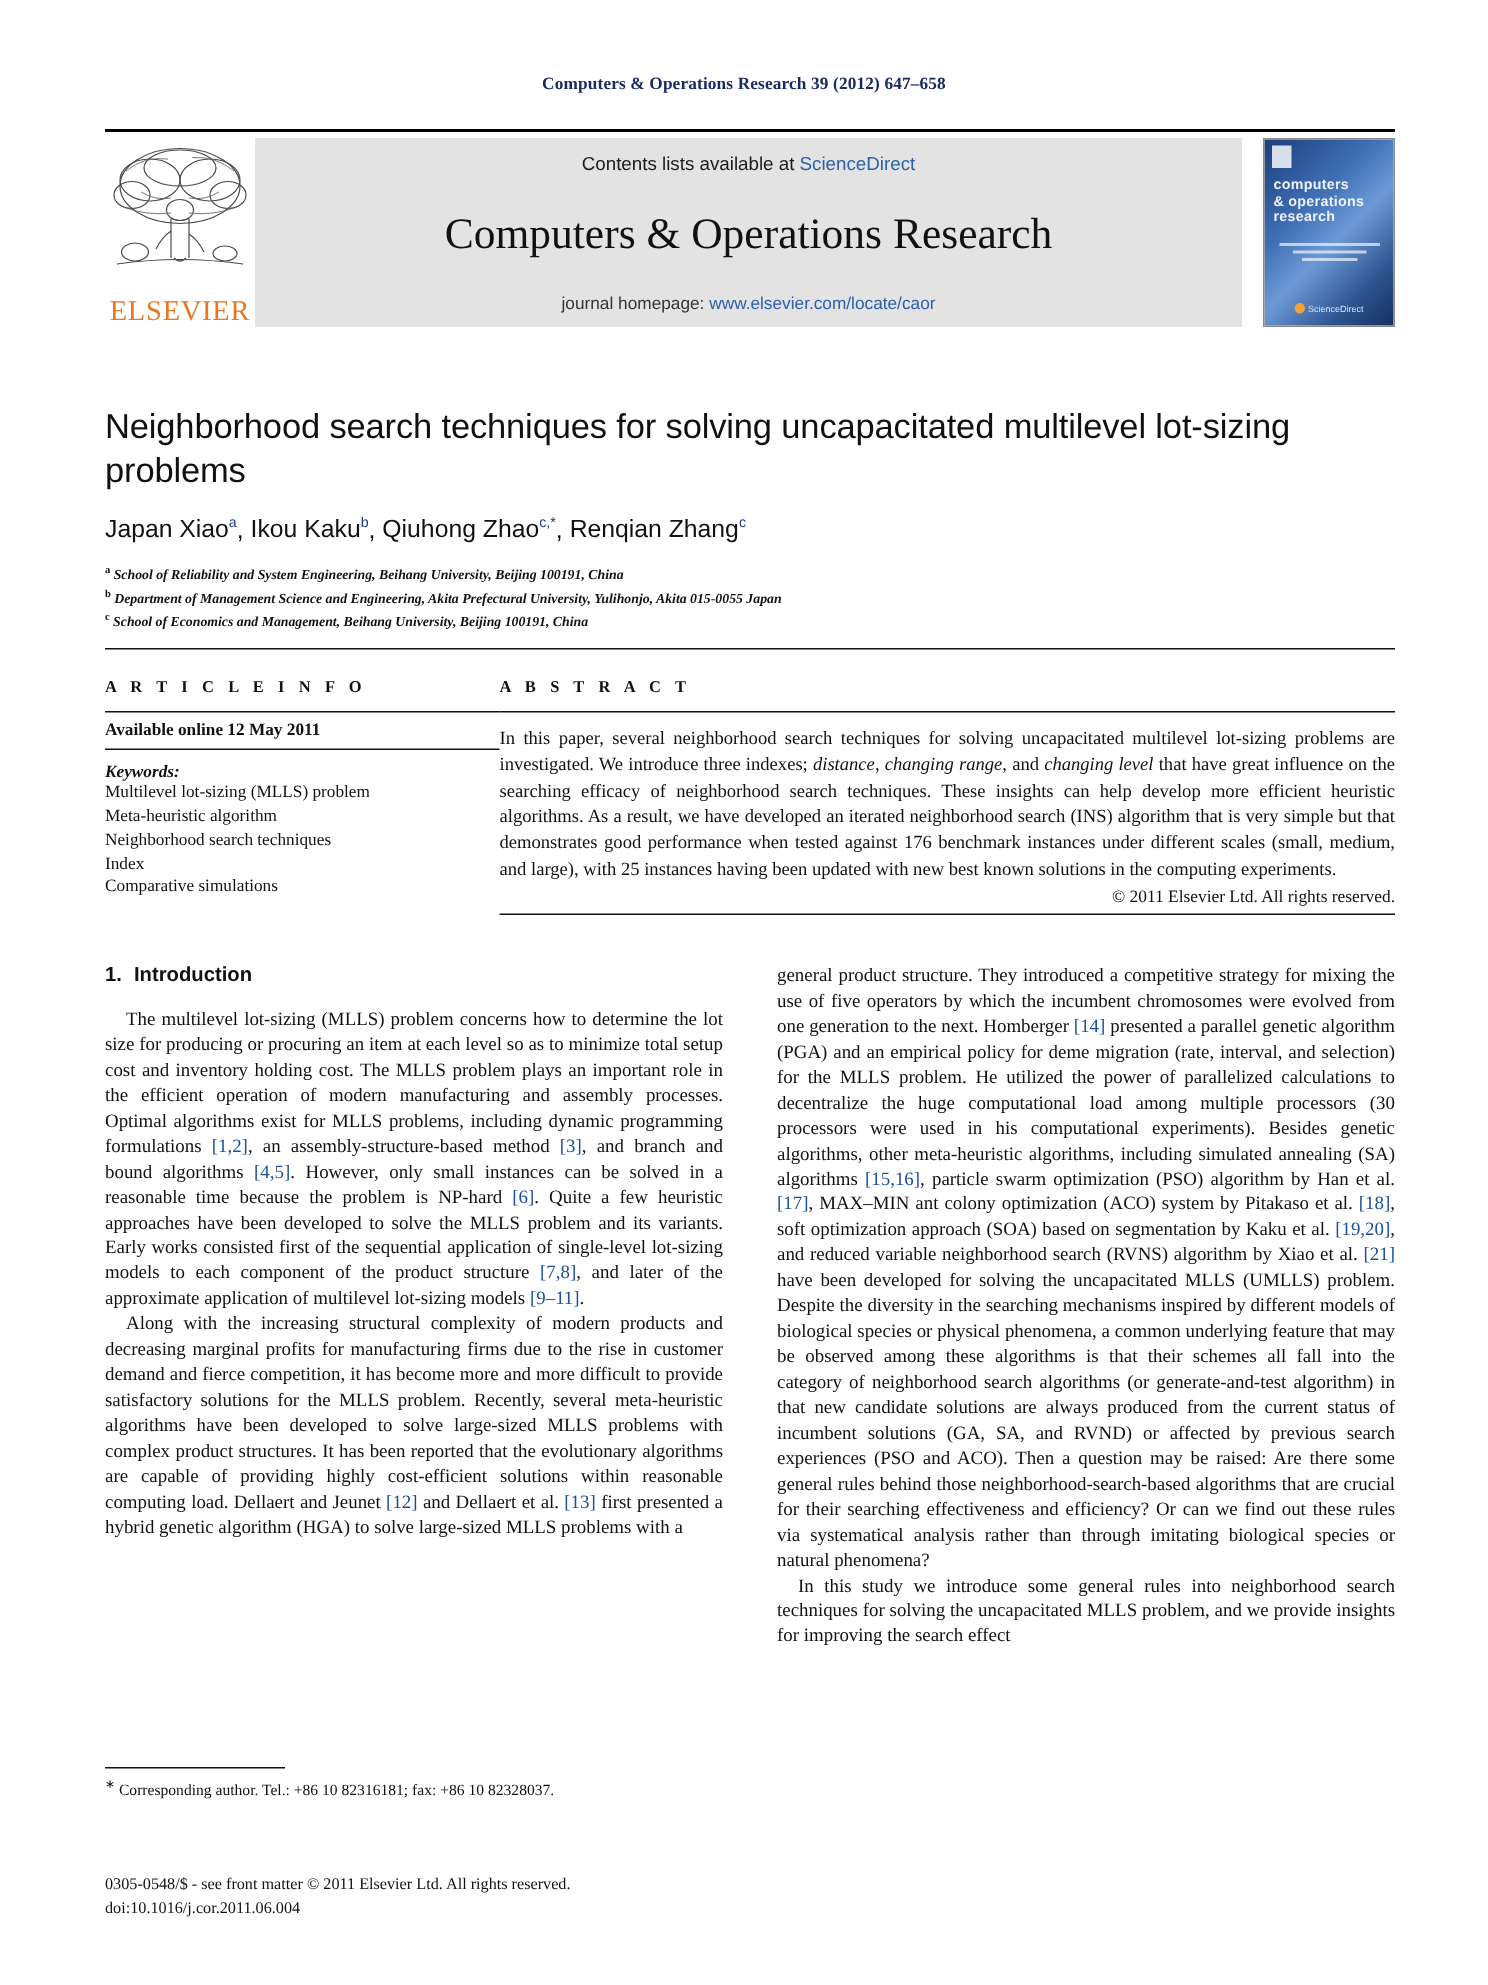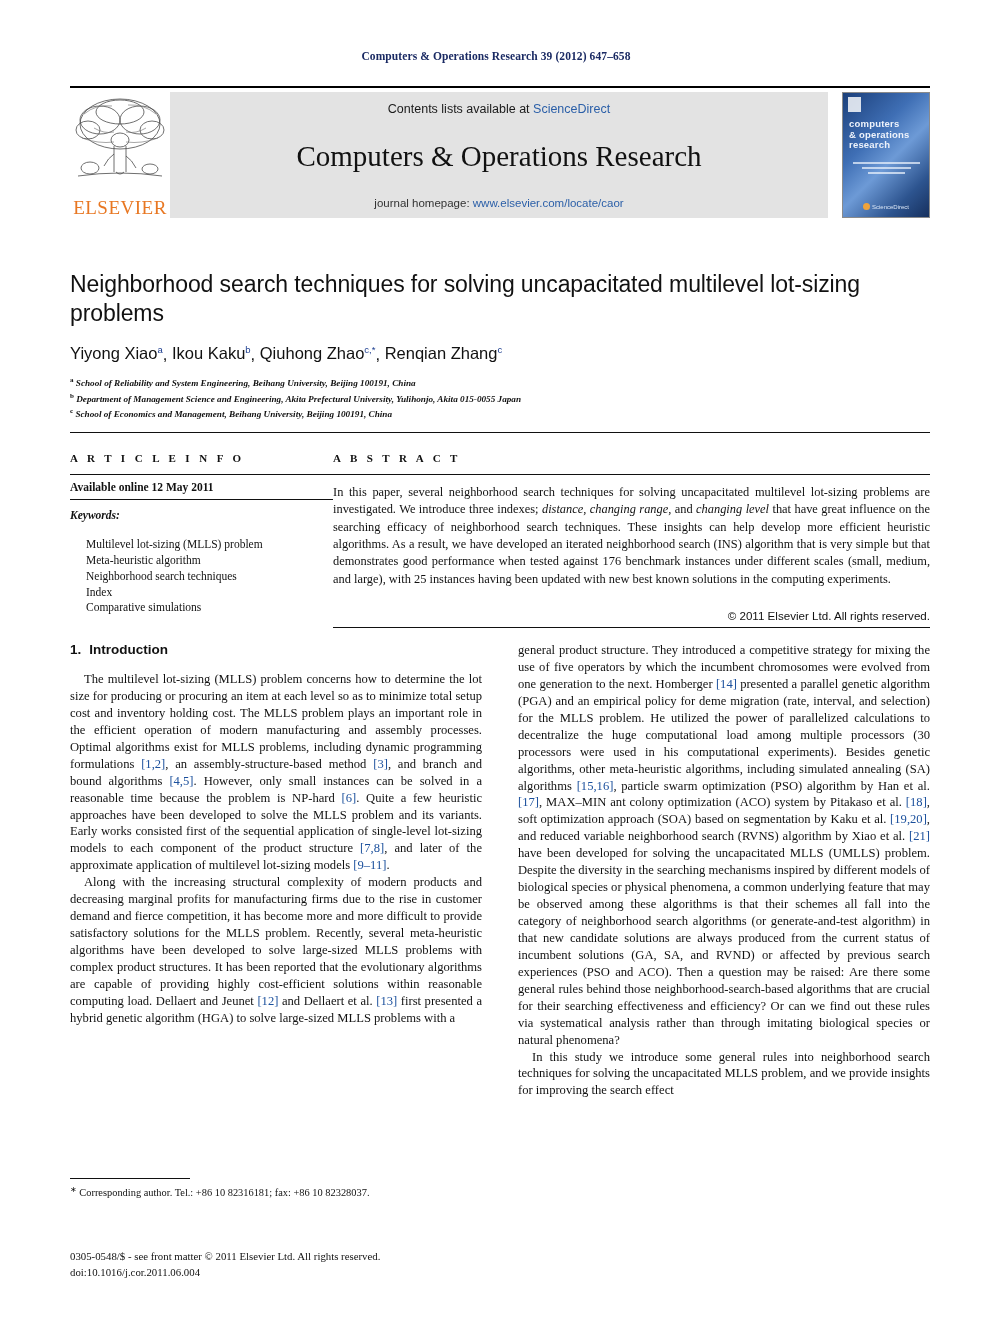--- a/index.html
+++ b/index.html
@@ -182,40 +182,40 @@
     font-size: 11.5px;
     padding: 6px 0 6px 0;
     color: #111;
   }
   .avail-rule { border-top: 1px solid #111; }
   .kw-title {
     font-family: "Liberation Serif", serif;
     font-style: italic; font-weight: bold;
     font-size: 11.5px; margin-top: 9px; color:#111;
   }
-  .kw-list { margin: 16px; padding: 0; list-style: none; }
+  .kw-list { margin: 0; padding: 0; list-style: none; }
   .kw-list li {
     font-family: "Liberation Serif", serif;
     font-size: 11.5px; line-height: 1.38; color: #111;
   }
 
   .abs-body {
     font-family: "Liberation Serif", serif;
     font-size: 12.4px;
     line-height: 1.40;
     text-align: justify;
     color: #111;
     padding-top: 9px;
   }
   .abs-body i { font-style: italic; }
   .abs-copy {
-    font-family: Liberation Sans, sans-serif;
+    font-family: Liberation Serif, serif;
     font-size: 11.6px;
     text-align: right;
-    margin-top: 21px;
+    margin-top: 3px;
     color: #111;
   }
   .abs-rule-bottom { border-top: 1px solid #111; margin-top: 5px; }
 
   
   .body2col {
     position: absolute; top: 642px; left: 70px; width: 860px; height: 520px;
     display: flex; gap: 36px;
   }
   .bcol { width: 412px; flex: 0 0 412px; }
@@ -318,21 +318,21 @@
       <div class="cv-sd">
         <span class="orb"></span><span>ScienceDirect</span>
       </div>
     </div>
   </div>
 
   <div class="titleblock">
     <h1 class="art-title">Neighborhood search techniques for solving uncapacitated multilevel lot-sizing problems</h1>
 
     <div class="authors">
-      <span><span>Yiyong Xiao</span><sup>a</sup></span>,
+      <span><span>Japan Xiao</span><sup>a</sup></span>,
       <span><span>Ikou Kaku</span><sup>b</sup></span>,
       <span><span>Qiuhong Zhao</span><sup>c,*</sup></span>,
       <span><span>Renqian Zhang</span><sup>c</sup></span>
     </div>
 
     <div class="affils">
       <div class="affil"><sup>a</sup> <span>School of Reliability and System Engineering, Beihang University, Beijing 100191, China</span></div>
       <div class="affil"><sup>b</sup> <span>Department of Management Science and Engineering, Akita Prefectural University, Yulihonjo, Akita 015-0055 Japan</span></div>
       <div class="affil"><sup>c</sup> <span>School of Economics and Management, Beihang University, Beijing 100191, China</span></div>
     </div>

